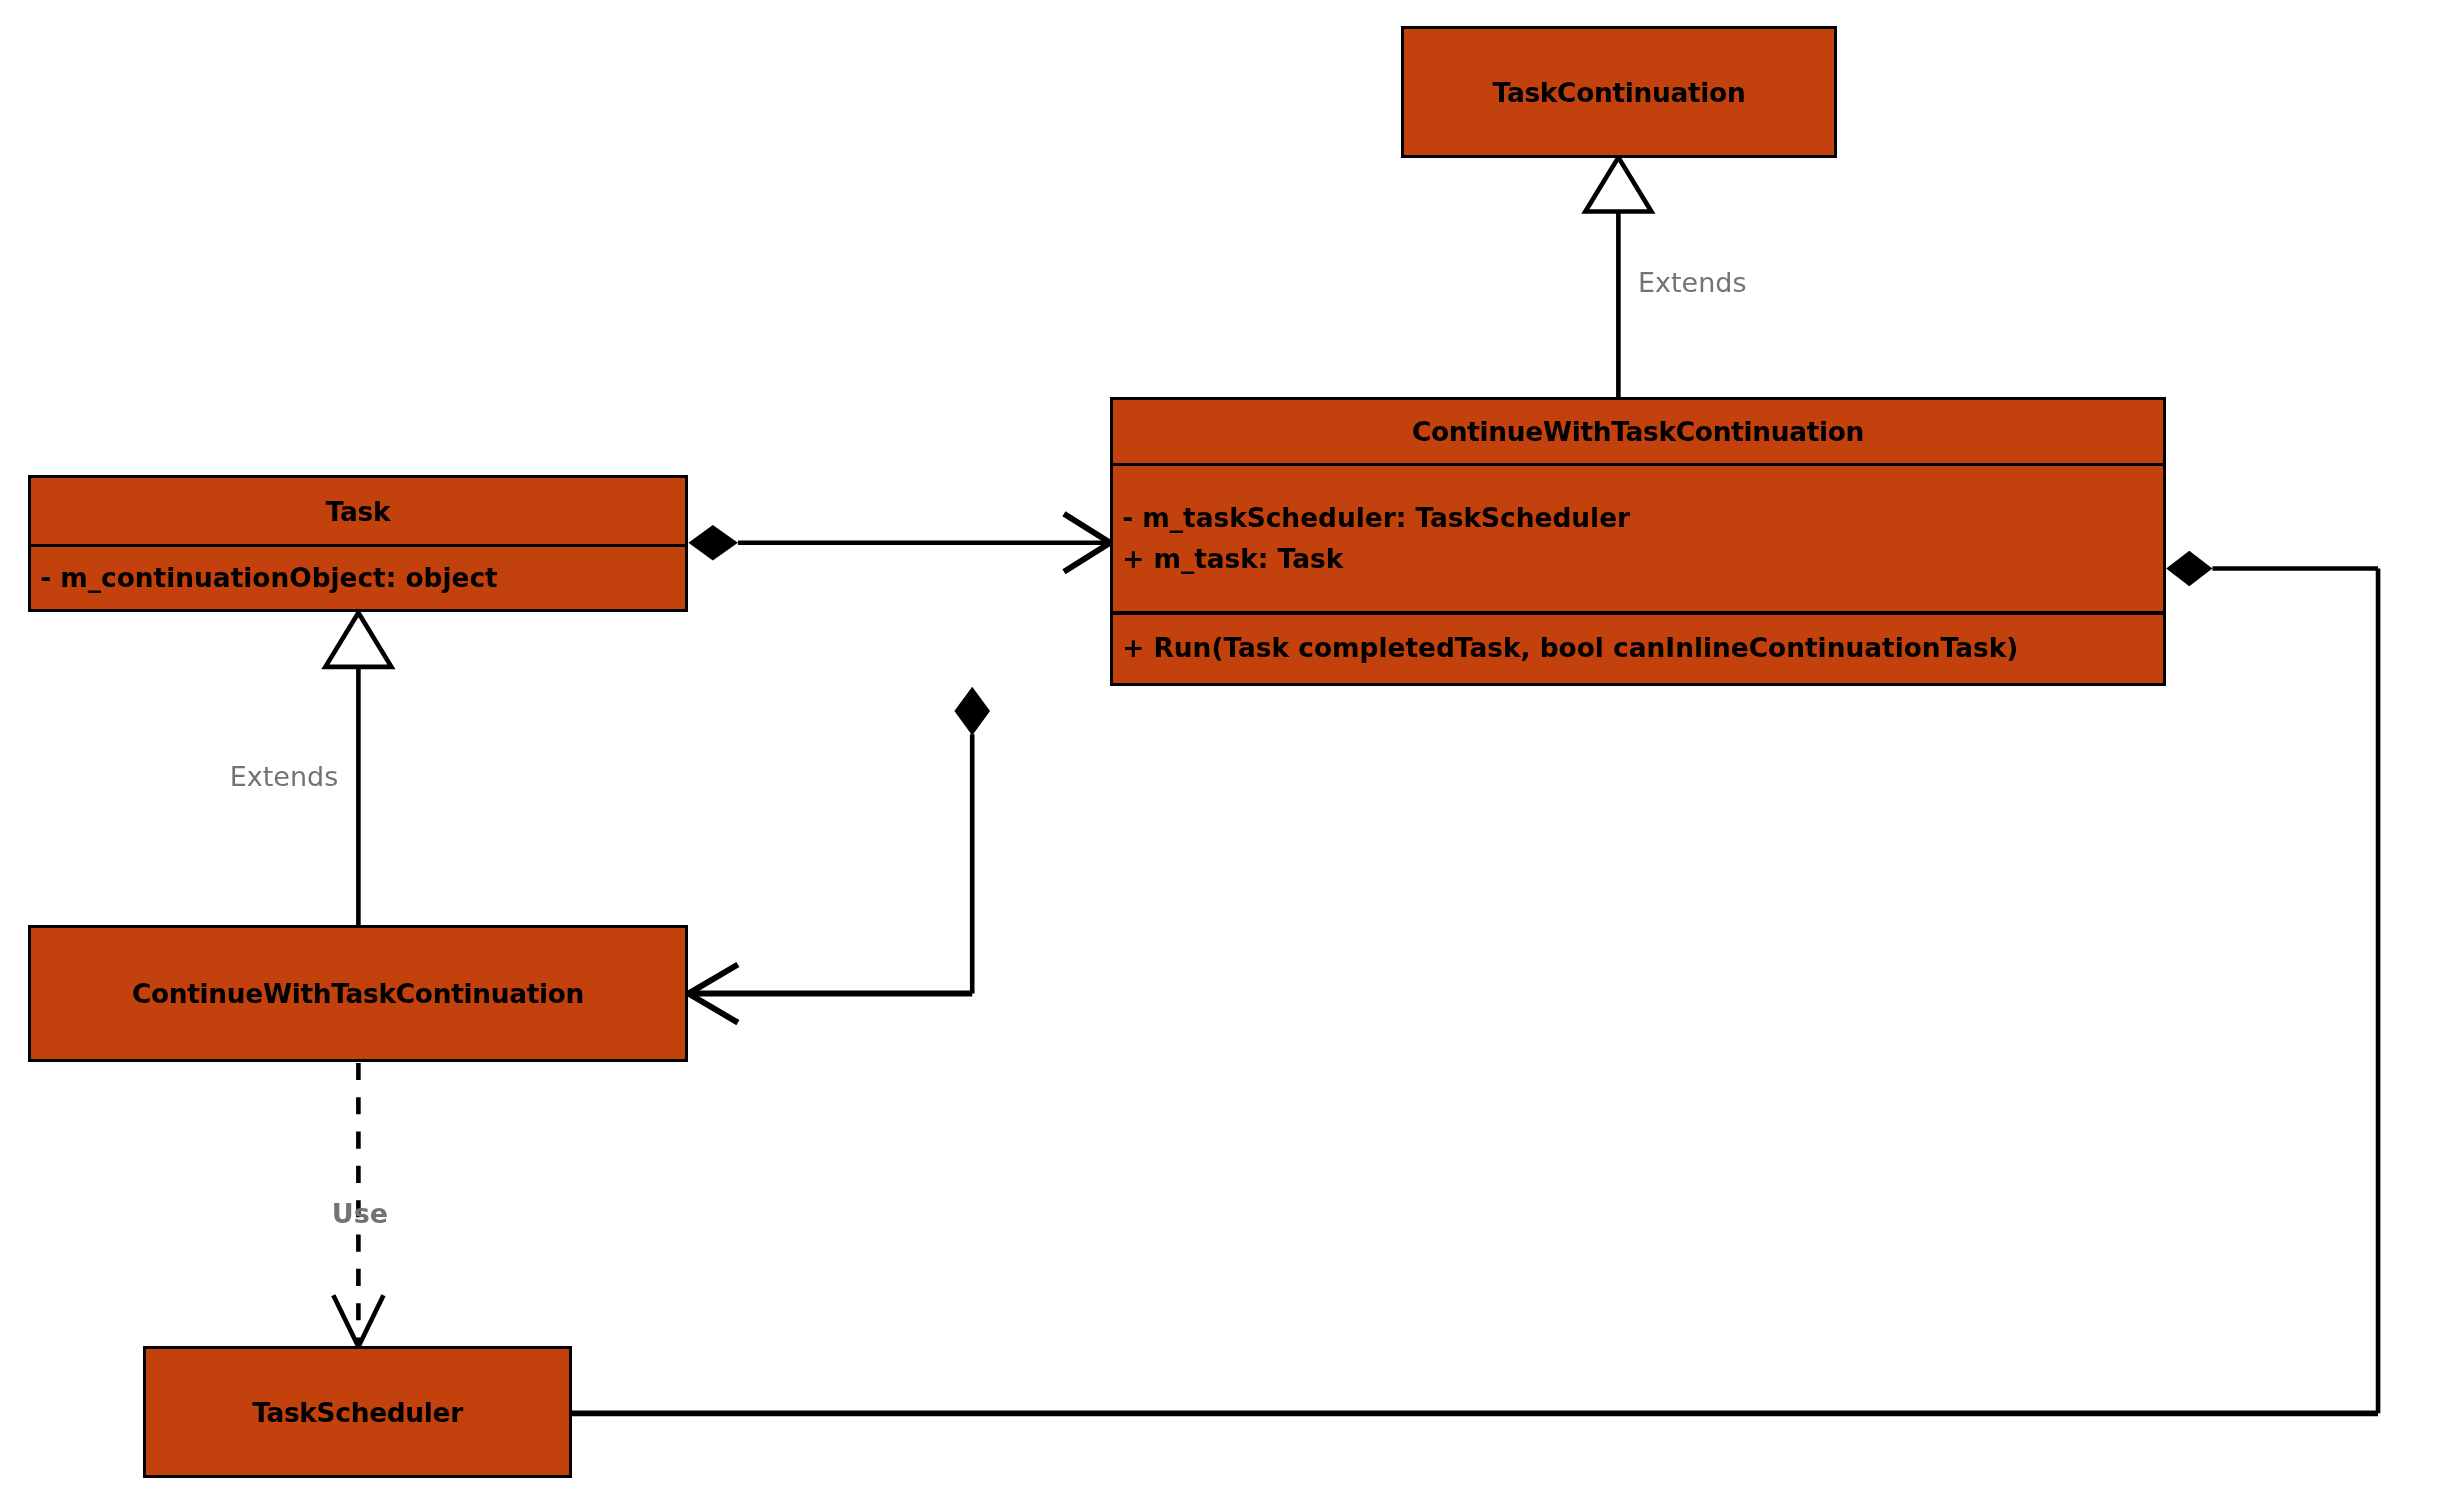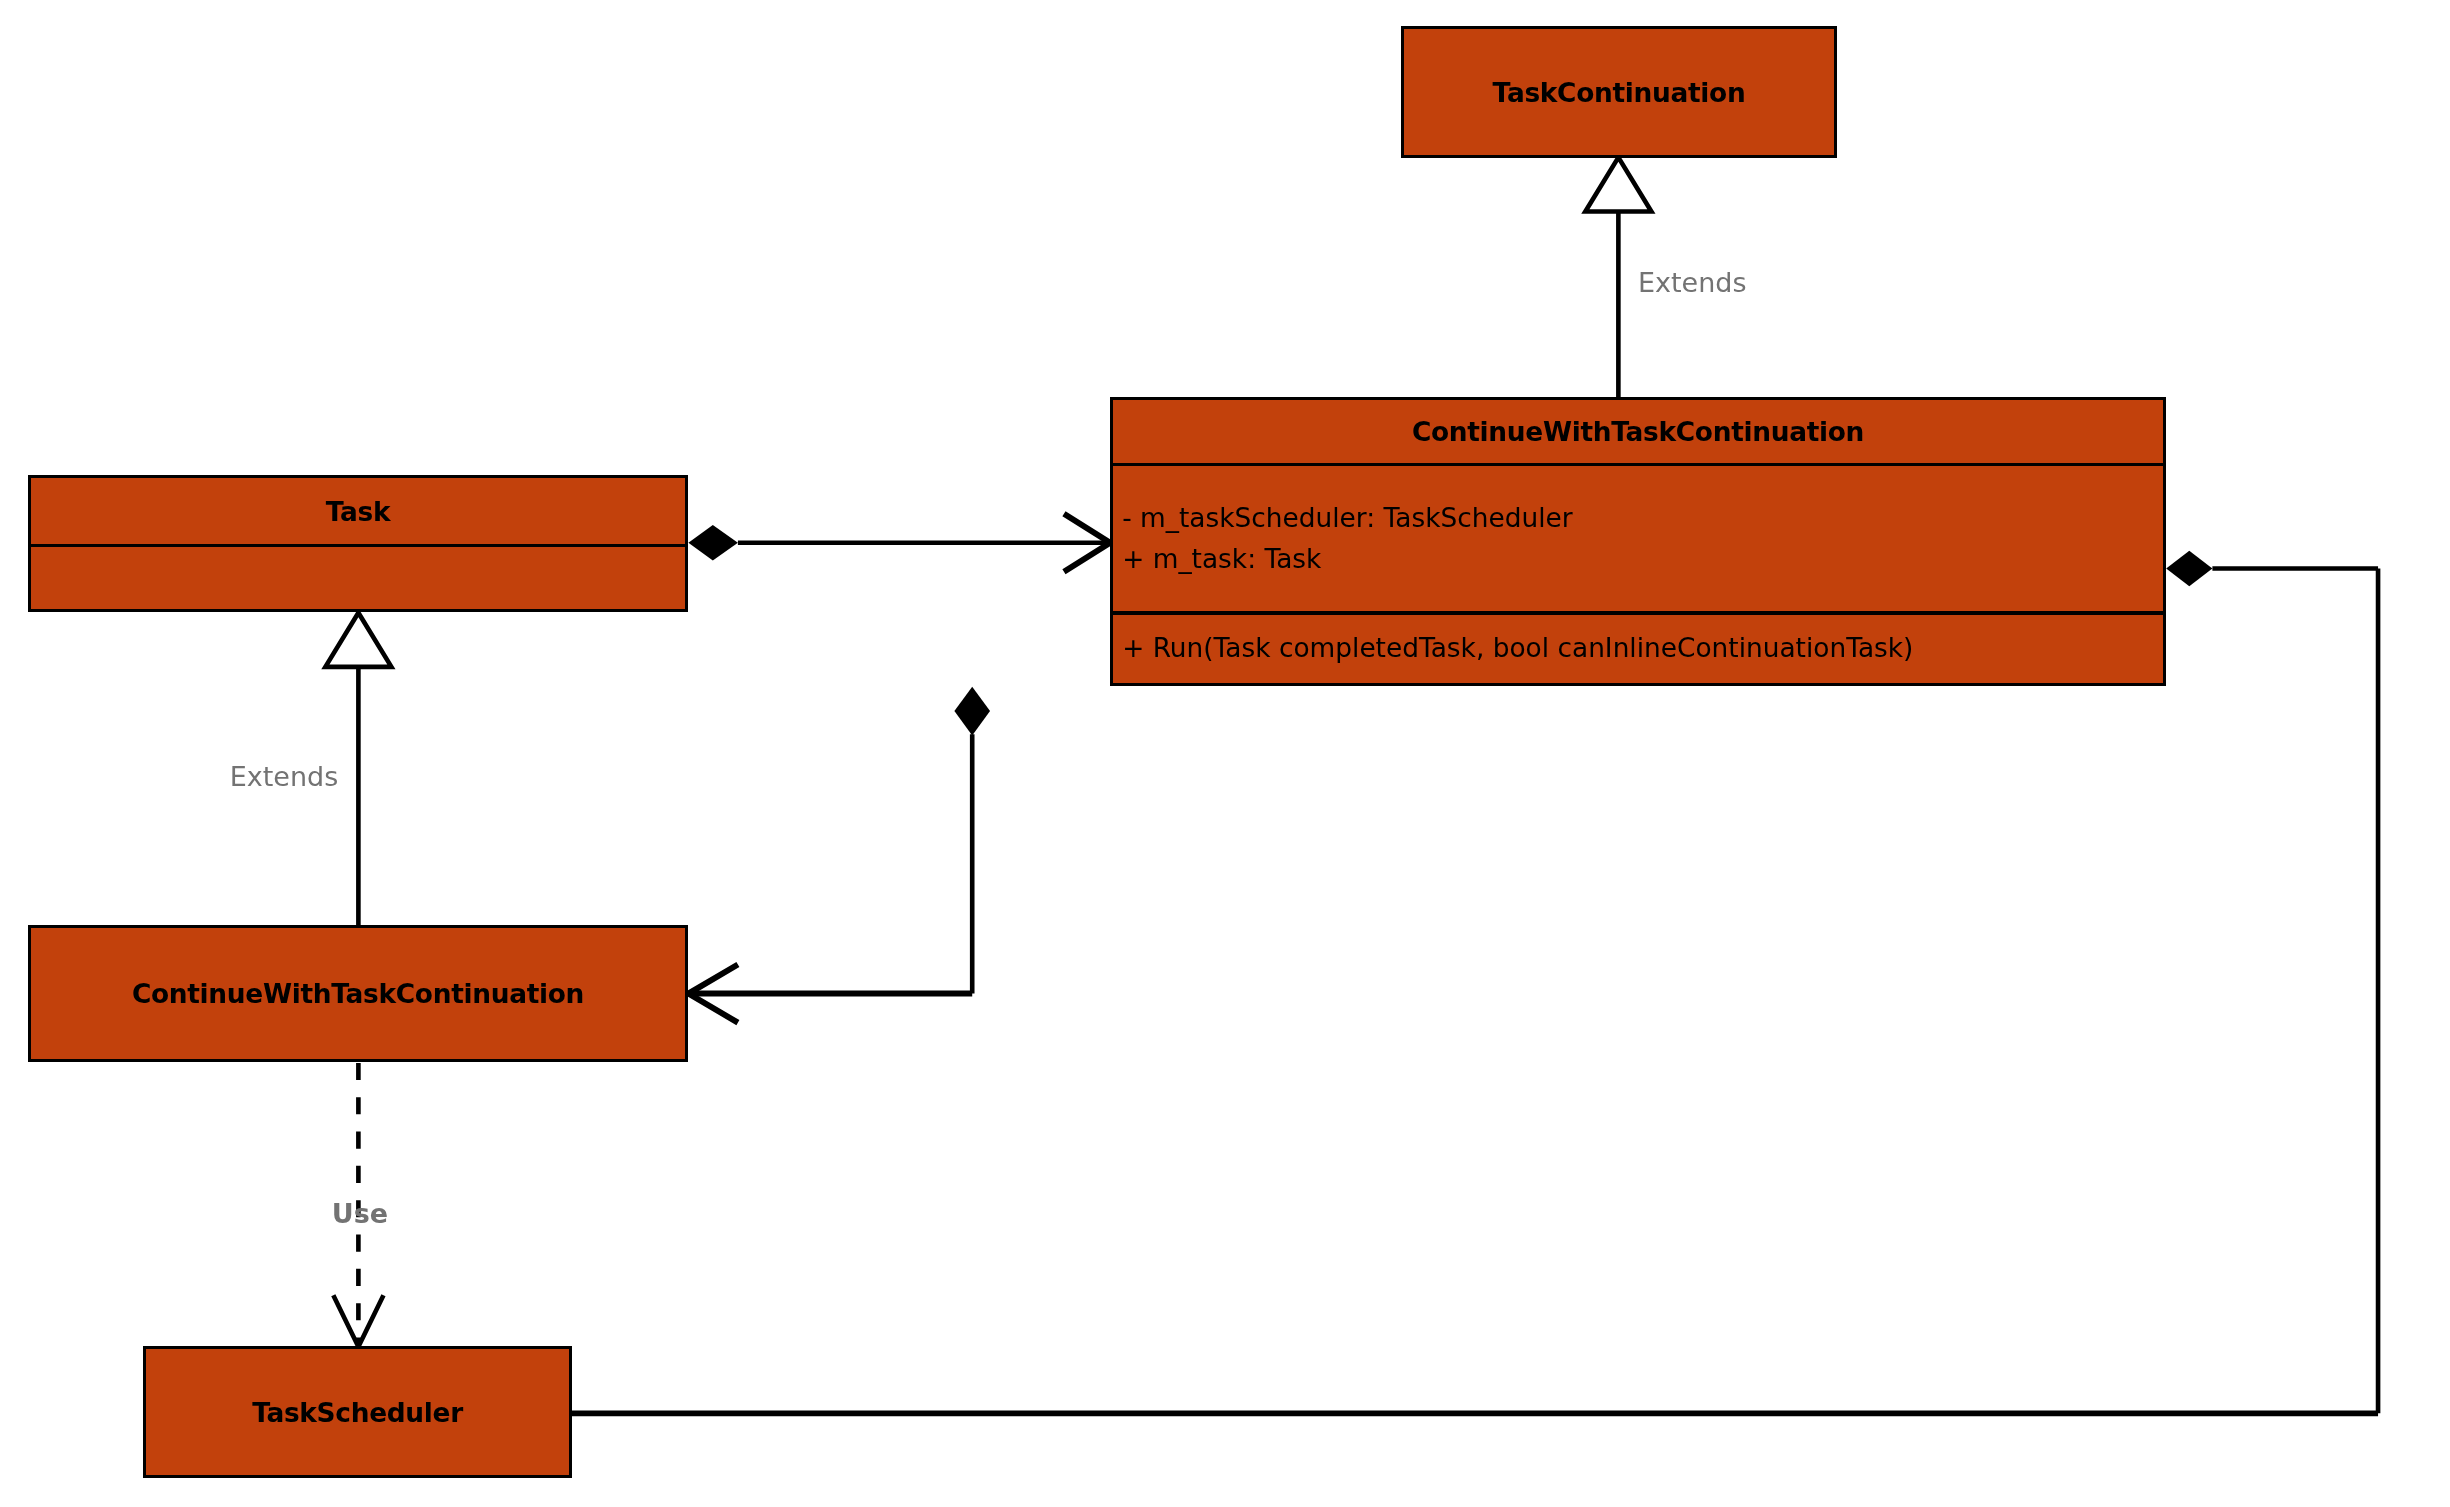--- a/index.html
+++ b/index.html
@@ -33,20 +33,21 @@
     border: 3.3px solid #000000;
     display: flex;
     flex-direction: column;
   }
   .compartment {
     box-sizing: border-box;
     display: flex;
     align-items: center;
     overflow: hidden;
     white-space: nowrap;
+    font-weight: bold;
   }
   .compartment.title {
     justify-content: center;
     font-weight: bold;
     font-size: 26.4px;
     letter-spacing: -0.3px;
   }
   .compartment.members {
     flex-direction: column;
     align-items: flex-start;
@@ -116,20 +117,23 @@
     </g>
   </svg>
 
   <div class="uml-class" style="left:1401px; top:26.4px; width:436px; height:132px;">
     <div class="compartment title" style="flex:1 1 auto;">TaskContinuation</div>
   </div>
 
   <div class="uml-class" style="left:28px; top:475px; width:660px; height:137px;">
     <div class="compartment title" style="height:66px;">Task</div>
     <div class="divider"></div>
+    <div class="compartment members" style="flex:1 1 auto;">
+      <div class="member-line">- m_continuationObject: object</div>
+    </div>
   </div>
 
   <div class="uml-class" style="left:1110px; top:397px; width:1056px; height:289px;">
     <div class="compartment title" style="height:63px;">ContinueWithTaskContinuation</div>
     <div class="divider"></div>
     <div class="compartment members" style="height:145px;">
       <div class="member-line">- m_taskScheduler: TaskScheduler</div>
       <div class="member-line">+ m_task: Task</div>
     </div>
     <div class="divider"></div>

